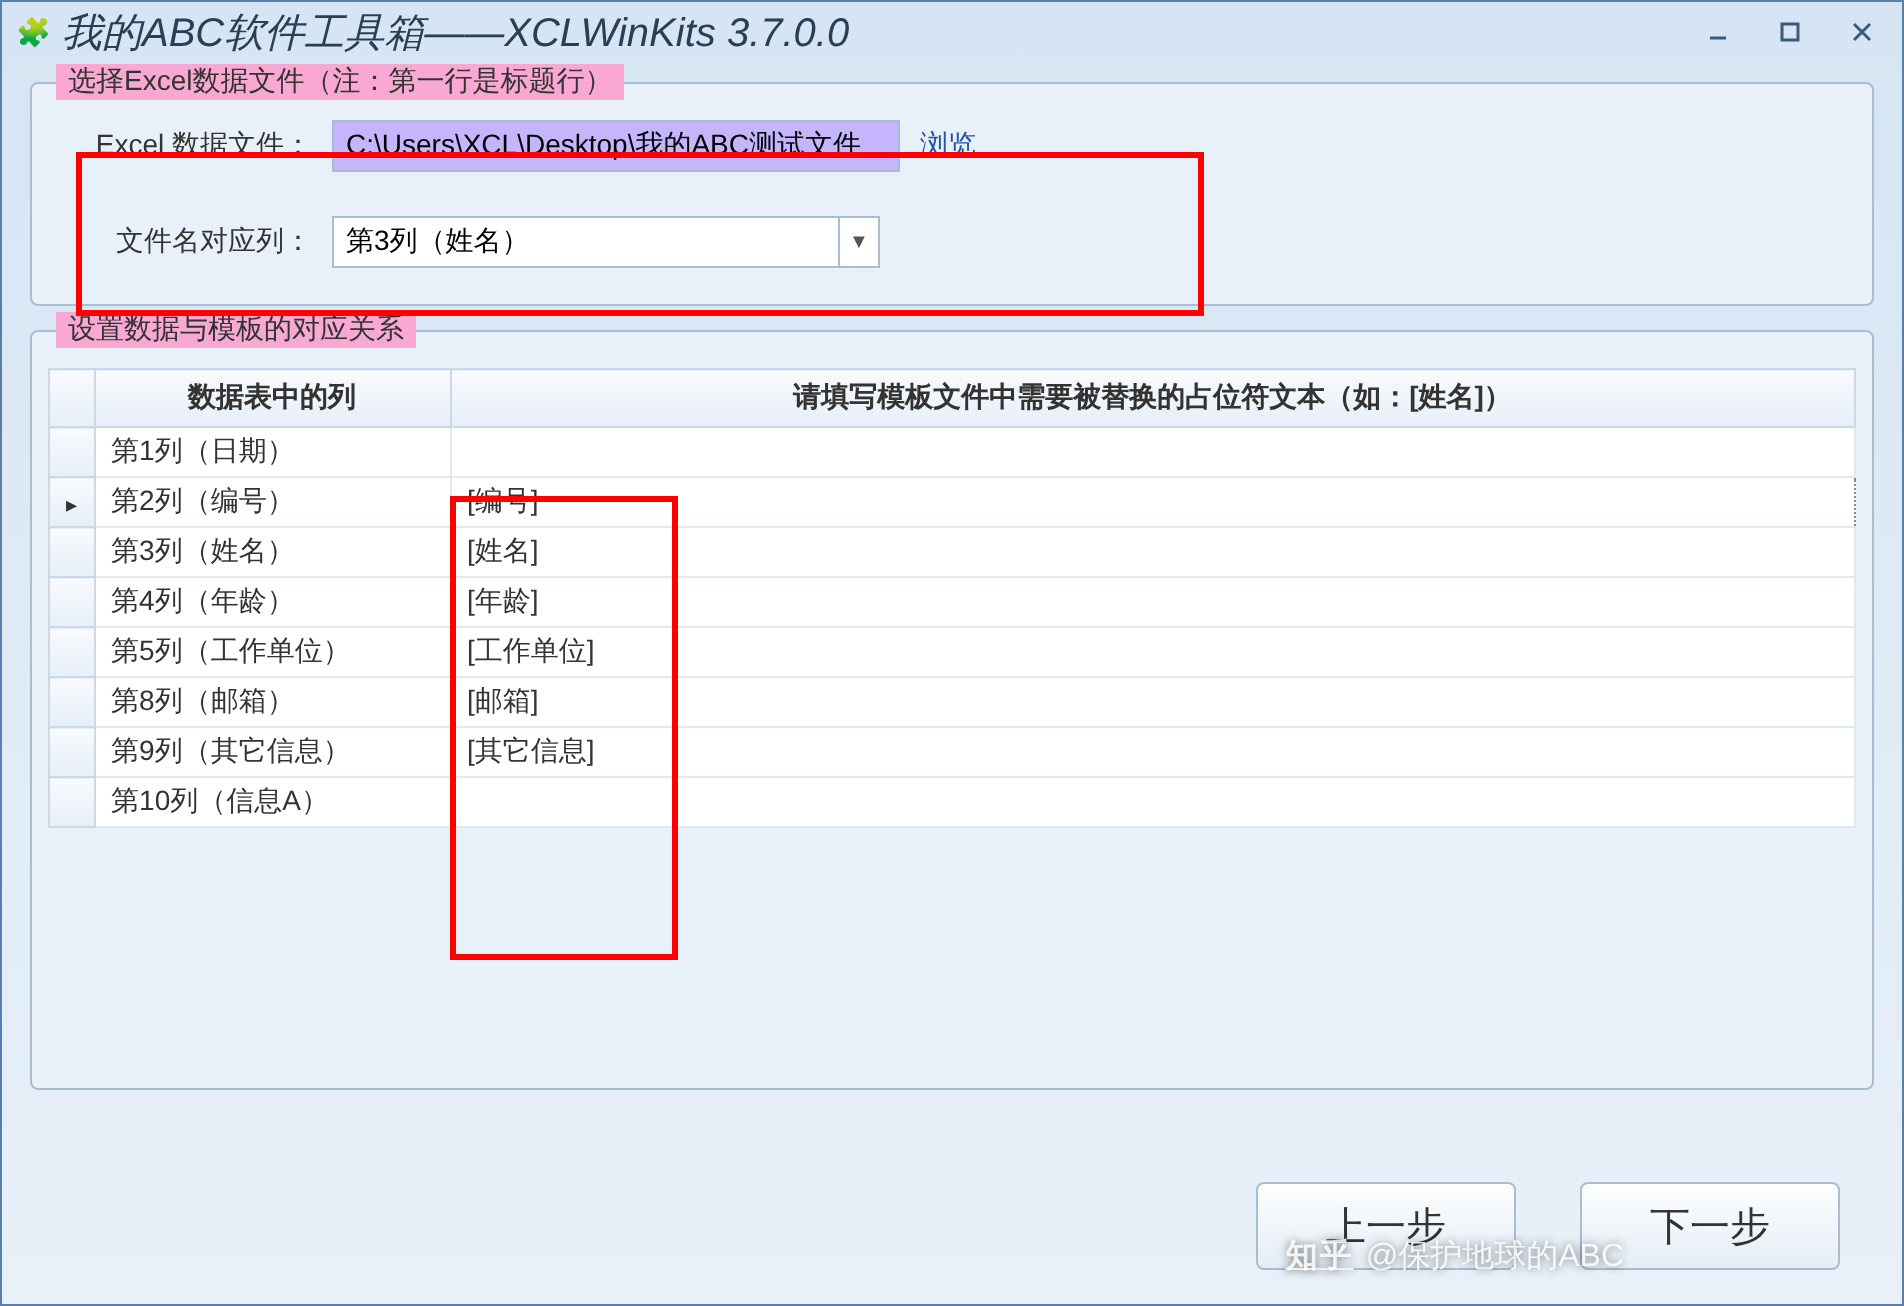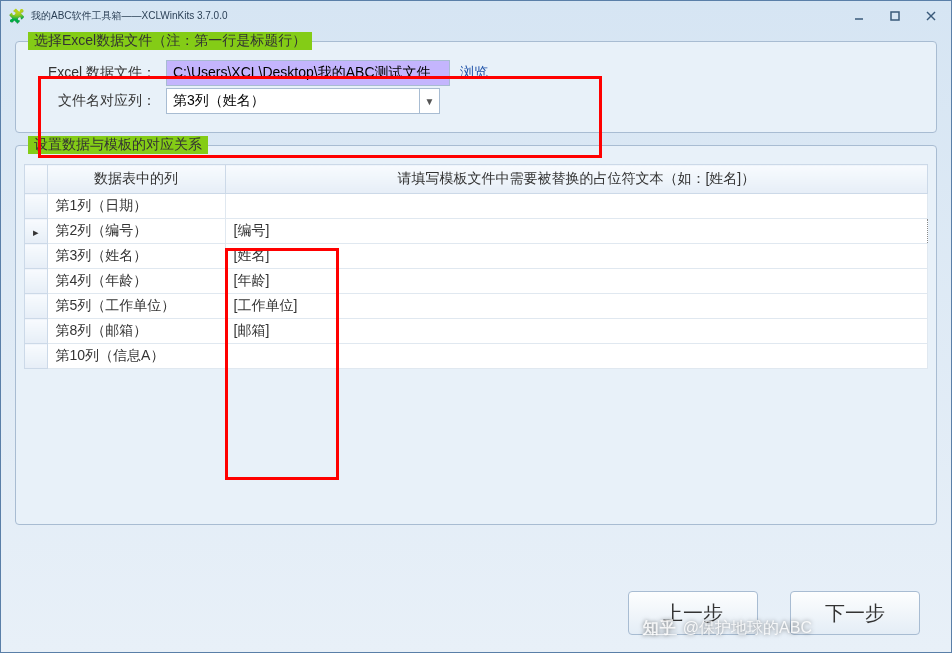--- a/index.html
+++ b/index.html
@@ -29,22 +29,23 @@
   width: 16px;
   height: 16px;
   margin-right: 6px;
   display: inline-flex;
   align-items: center;
   justify-content: center;
   font-size: 14px;
 }
 .titlebar-text {
   flex: 1;
-  font-size: 10px;
+  font-size: 20px;
   color: #2a3f55;
+  font-style: italic;
 }
 .window-controls {
   display: flex;
   gap: 12px;
 }
 .wc-btn {
   width: 24px;
   height: 18px;
   display: flex;
   align-items: center;
@@ -61,29 +62,29 @@
   border-radius: 4px;
   padding: 18px;
   margin-bottom: 12px;
   position: relative;
   background: #e8f1f9;
 }
 .groupbox-title {
   position: absolute;
   top: -10px;
   left: 12px;
-  background: #84cc16;
+  background: #f9a8d4;
   padding: 0 6px;
   font-size: 14px;
   color: #333;
 }
 .form-row {
   display: flex;
   align-items: center;
-  margin-bottom: 2px;
+  margin-bottom: 22px;
 }
 .form-row:last-child { margin-bottom: 0; }
 .form-label {
   width: 132px;
   text-align: right;
   padding-right: 10px;
   color: #333;
 }
 .text-input {
   height: 26px;
@@ -147,21 +148,21 @@
   height: 380px;
 }
 .table {
   width: 100%;
   border-collapse: collapse;
   background: #fff;
 }
 .table th {
   background: linear-gradient(to bottom, #f8fbfe, #e6eef7);
   border: 1px solid #ccd9e8;
-  font-weight: normal;
+  font-weight: bold;
   padding: 5px 8px;
   color: #333;
   text-align: center;
 }
 .table th.rowhead { width: 22px; }
 .table th.colname { width: 178px; }
 .table td {
   border: 1px solid #e0e8f0;
   padding: 0 8px;
   height: 25px;
@@ -300,20 +301,25 @@
               <td>第5列（工作单位）</td>
               <td class="placeholder">[工作单位]</td>
             </tr>
             <tr>
               <td class="rowheader"></td>
               <td>第8列（邮箱）</td>
               <td class="placeholder">[邮箱]</td>
             </tr>
             <tr>
               <td class="rowheader"></td>
+              <td>第9列（其它信息）</td>
+              <td class="placeholder">[其它信息]</td>
+            </tr>
+            <tr>
+              <td class="rowheader"></td>
               <td>第10列（信息A）</td>
               <td class="placeholder"></td>
             </tr>
           </tbody>
       </table>
     </div>
 
   </div>
 
   <div class="footer">

